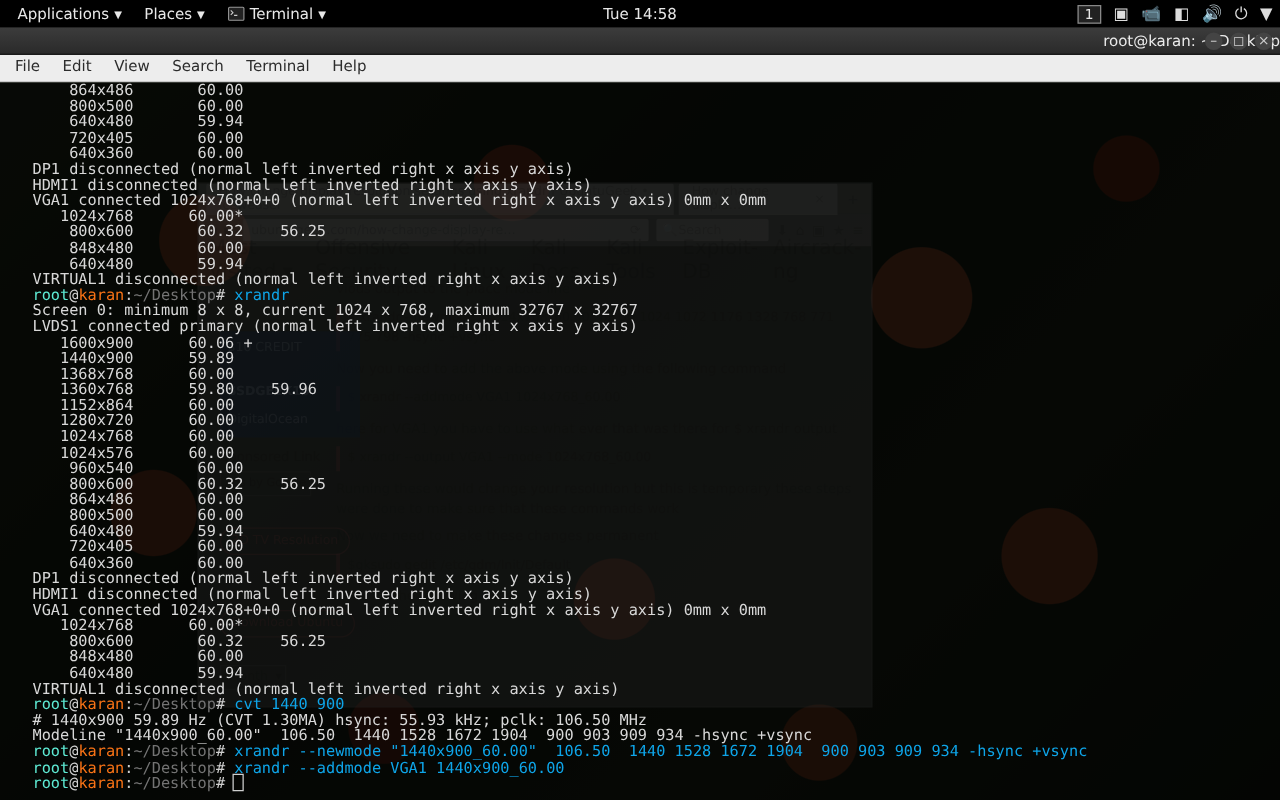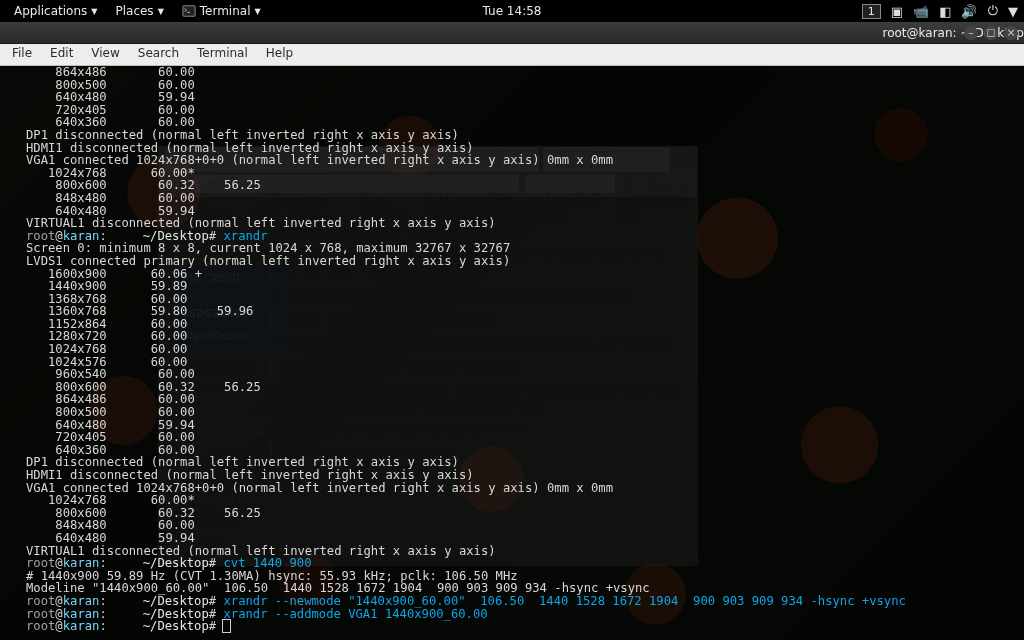--- a/index.html
+++ b/index.html
@@ -43,23 +43,23 @@
     radial-gradient(circle at 48% 72%, #a84420 0 32px, transparent 33px),
     radial-gradient(circle at 82% 66%, #c25827 0 38px, transparent 39px),
     radial-gradient(circle at 30% 90%, #8e371a 0 28px, transparent 29px),
     radial-gradient(circle at 64% 92%, #b3511f 0 30px, transparent 31px),
     linear-gradient(135deg,#2f4024,#1d2a18 40%,#27361f 70%,#1a2515);
     filter:saturate(.85) brightness(.7);}
   .terminal { position:absolute; inset:0; background:rgba(0,0,0,0.78);
     color:#d8d8d8; font-family:"DejaVu Sans Mono","Liberation Mono",monospace;
     font-size:12.2px; line-height:12.6px; white-space:pre; padding:0 26px;
     overflow:hidden;}
-  .prompt .user{color:#a3a3a3;} .prompt .host{color:#7dd3fc;}
+  .prompt .user{color:#5eead4;} .prompt .host{color:#f97316;}
   .prompt .at,.prompt .colon,.prompt .hash{color:#cfcfcf;}
-  .prompt .path{color:#e5e5e5;margin-left:36px;}
+  .prompt .path{color:#737373;}
   .c-white{color:#0ea5e9;}
   .cursor{display:inline-block;width:7px;height:12px;outline:1px solid #cfcfcf;
     vertical-align:-2px;}
 
   
   .ff { position:absolute; left:158px; top:80px; width:540px; height:420px;
     background:rgba(232,232,232,0.25); border:1px solid rgba(120,120,120,0.25);
     color:rgba(40,40,40,0.22); font-size:11px; overflow:hidden; filter:blur(.15px);}
   .ff .tabrow{height:24px;background:rgba(210,210,210,0.22);display:flex;
     align-items:center;gap:4px;padding:0 6px;}

